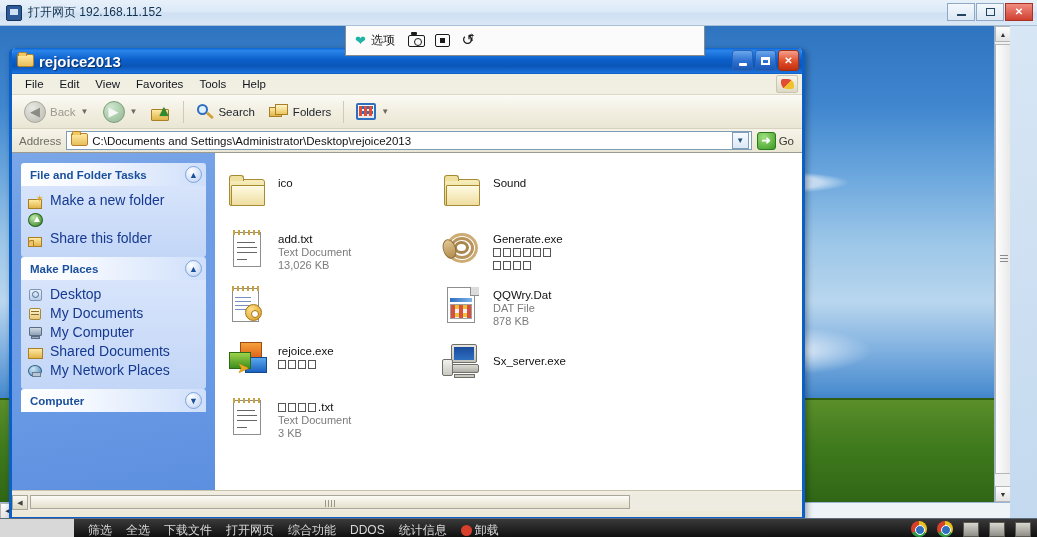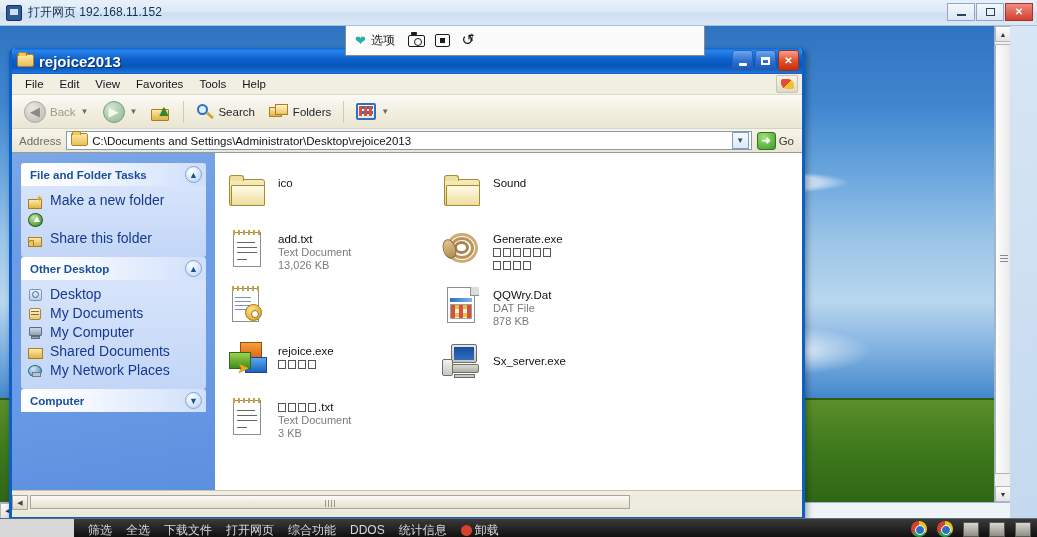--- a/index.html
+++ b/index.html
@@ -528,21 +528,21 @@
                     <span class="b"></span>
                     <span class="h"></span>
                   </span>
                 <span class="lbl">Share this folder</span>
               </div>
             </div>
           </div>
 
           <div class="panel">
             <div class="panel-head">
-              <span class="t">Other Desktop</span>
+              <span class="t">Make Places</span>
               <span class="chev">▲</span>
             </div>
             <div class="panel-body">
               <div class="plink">
                 <span class="pico desk">
                     <span class="b"></span>
                     <span class="c"></span>
                   </span>
                 <span class="lbl">Desktop</span>
               </div>

